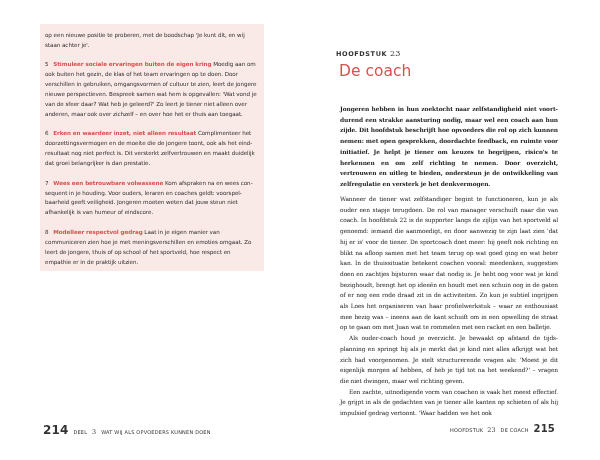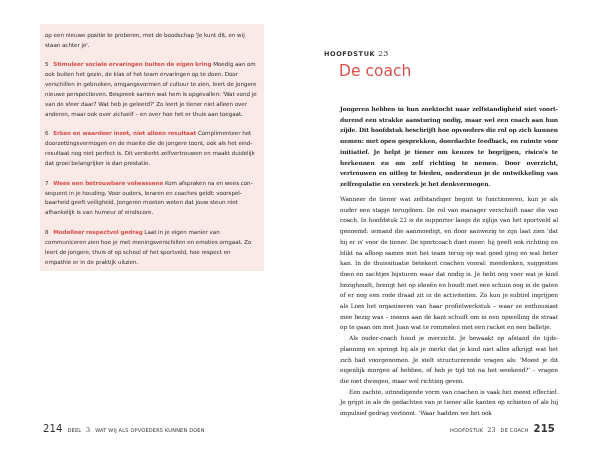--- a/index.html
+++ b/index.html
@@ -19,27 +19,27 @@
     }
     .tips-box p { margin: 0 0 9.6px 0; }
     .tip-num { margin-right: 3px; }
     .tip-title { color: #d9514e; font-weight: bold; }
 
     .footer-left {
       position: absolute; left: 43px; top: 423px;
       font-family: "DejaVu Sans", sans-serif; font-size: 5px; color: #333;
       letter-spacing: 0.2px; white-space: nowrap;
     }
-    .footer-left .pnum { font-weight: normal; font-size: 10px; margin-right: 3px; }
+    .footer-left .pnum { font-weight: bold; font-size: 12px; margin-right: 3px; }
     .footer-left .part { text-transform: uppercase; margin-right: 3px; }
     .footer-left .partnum { font-family: "DejaVu Serif", serif; font-size: 6.5px; margin-right: 3px; color:#444;}
     .footer-left .title { text-transform: uppercase; }
 
     .chapter-label {
-      position: absolute; left: 24px; top: 49px;
+      position: absolute; left: 36px; top: 49px;
       font-family: "DejaVu Sans", sans-serif; font-weight: bold; font-size: 6.5px;
       letter-spacing: 0.6px; color: #333;
     }
     .chapter-label .num { font-family: "DejaVu Serif", serif; font-weight: normal; font-size: 8px; letter-spacing: 0; }
     .chapter-title {
       position: absolute; left: 39px; top: 62px;
       font-family: "DejaVu Sans", sans-serif; font-size: 15.5px; color: #d9514e;
     }
     .intro {
       position: absolute; left: 40px; top: 104px; width: 218px;

